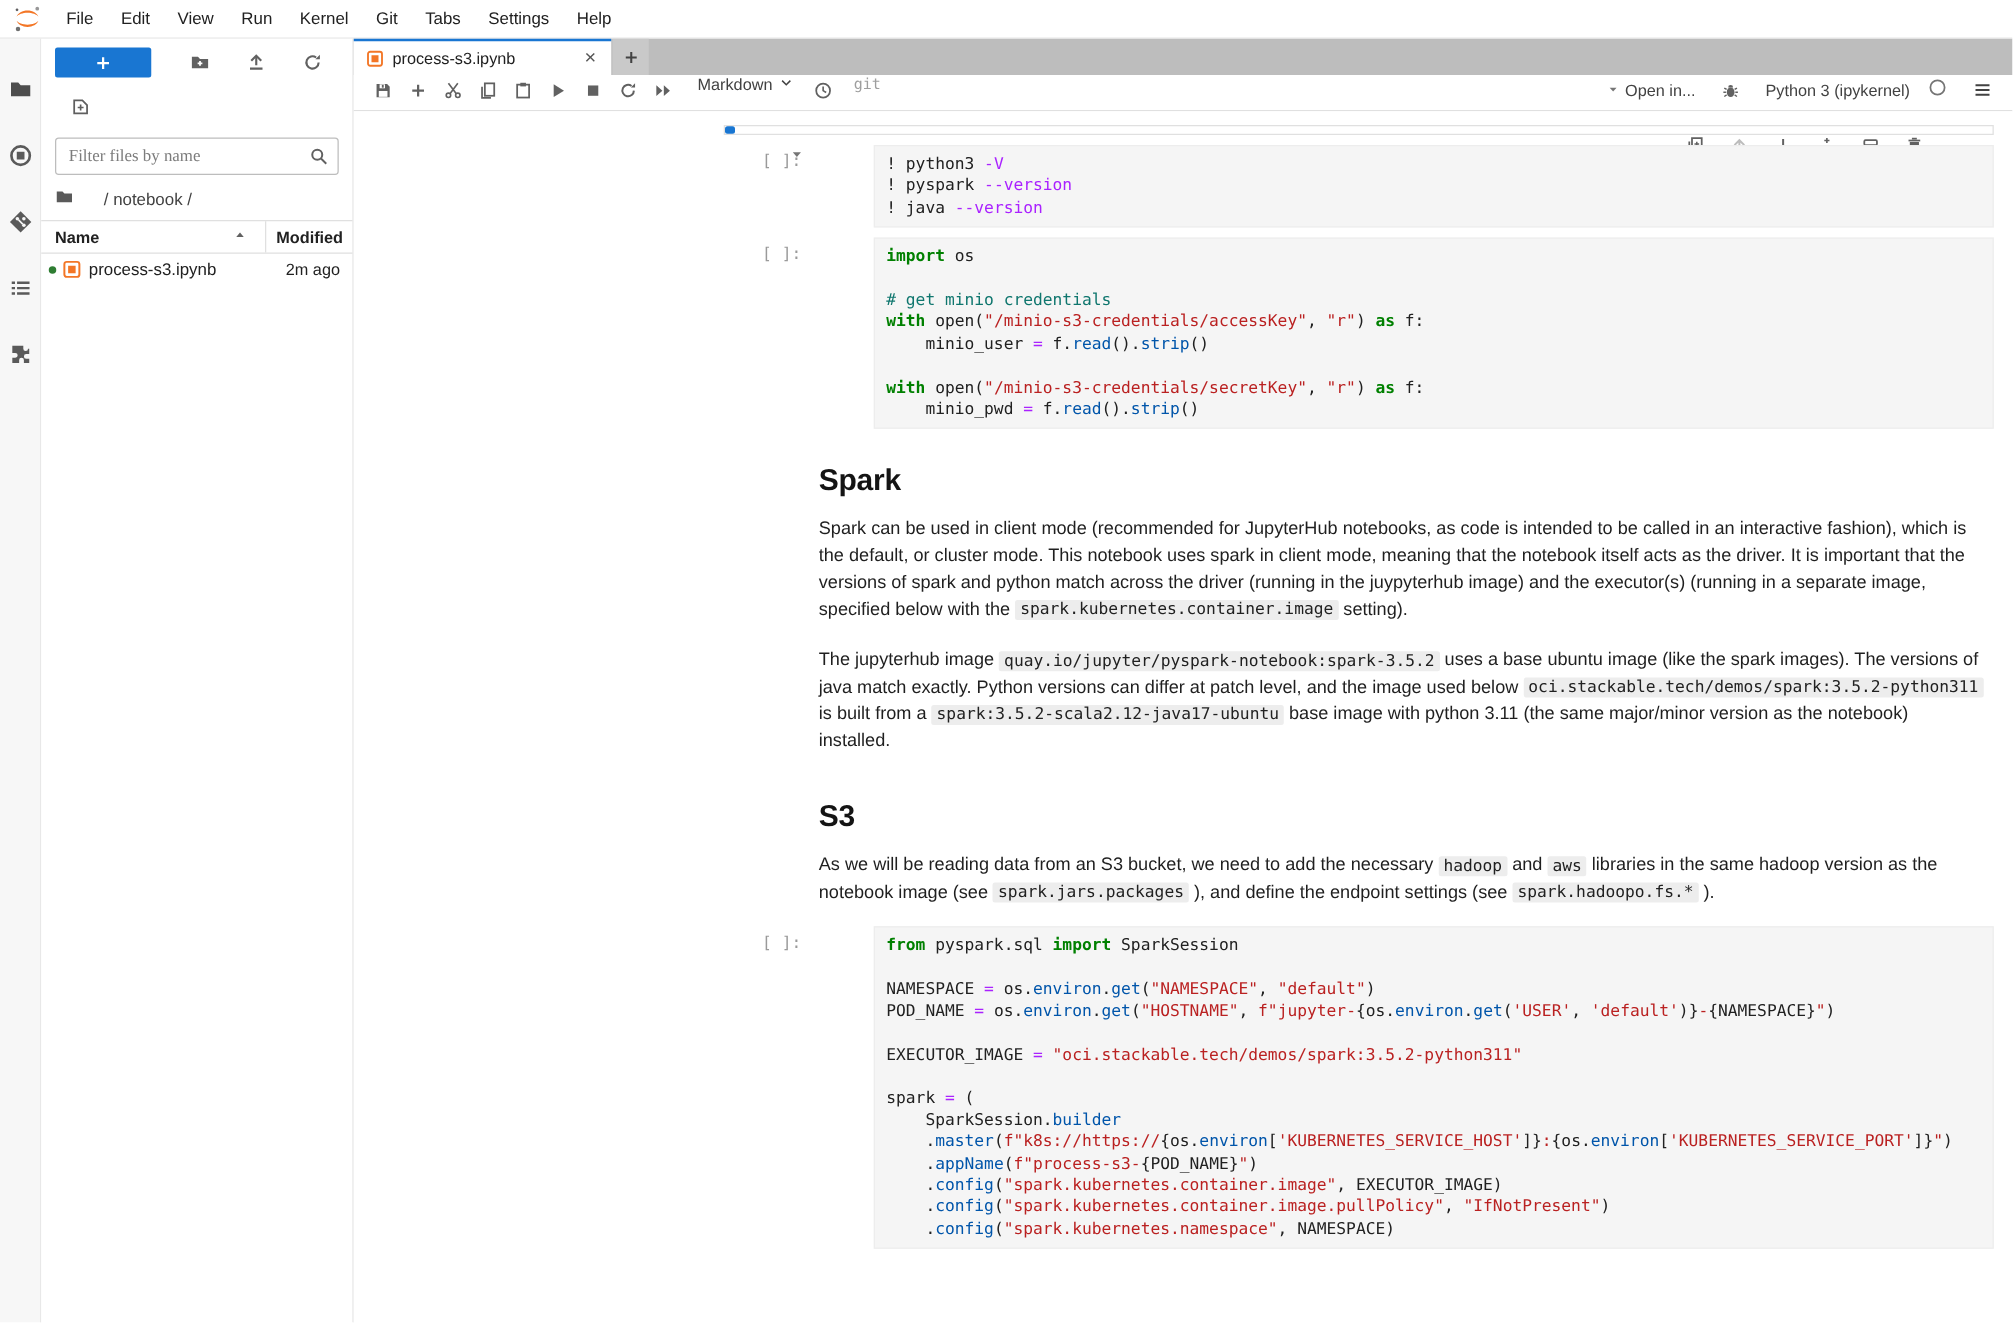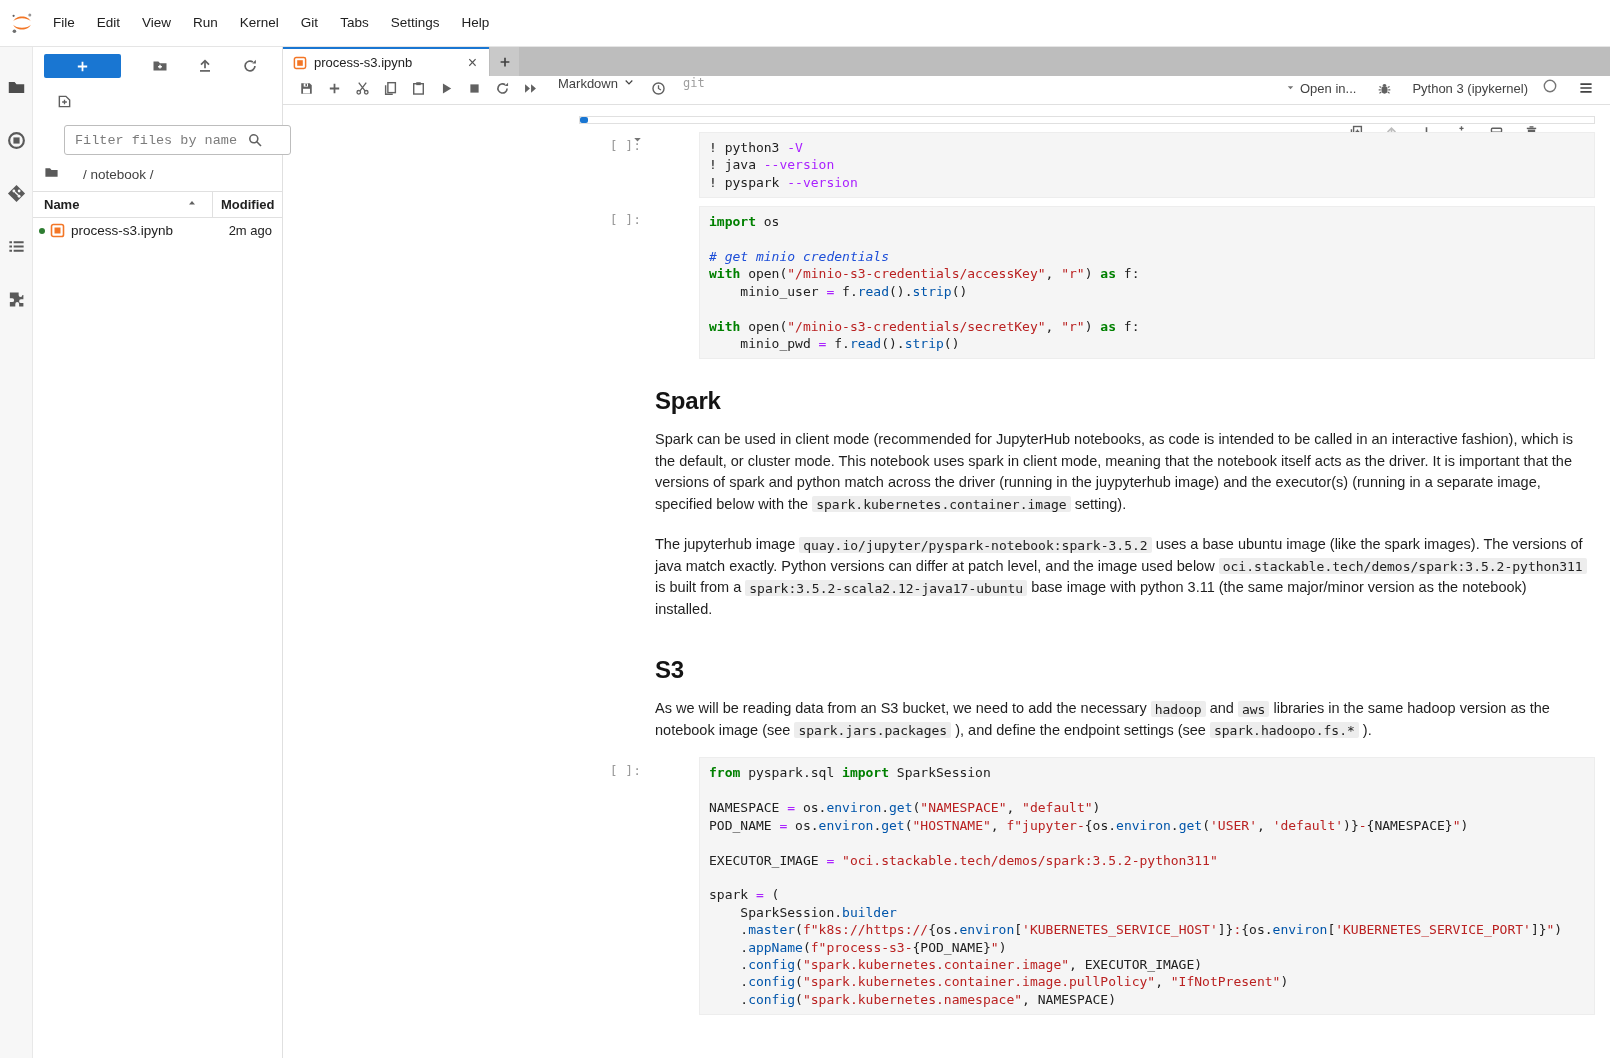--- a/index.html
+++ b/index.html
@@ -6,21 +6,21 @@
   html,body { margin:0; padding:0; }
   body {
     width:1610px; height:1058px; overflow:hidden; background:#fff;
     font-family:"Liberation Sans", sans-serif; color:#212121;
     -webkit-font-smoothing:antialiased;
   }
   svg { display:block; }
 
   
   #menubar {
-    height:47px; display:flex; align-items:center; background:#fff;
+    height:31px; display:flex; align-items:center; background:#fff;
     border-bottom:1px solid #e5e5e5; padding-left:8px;
   }
   #jupyter-logo { width:24px; height:24px; margin:0 8px 0 2px; }
   .menu-item {
     font-size:13.5px; color:#212121; padding:0 11px; line-height:30px; cursor:default;
   }
 
   
   #main { display:flex; height:1027px; }
 
@@ -37,21 +37,21 @@
   #fb-toolbar { display:flex; align-items:center; padding:7px 10px 4px 11px; gap:0; }
   #fb-new-btn {
     width:77px; height:24px; border-radius:2px; display:flex; align-items:center; justify-content:center;
     color:#fff; flex:none; margin-right:16px;
   }
   .fb-action { width:46px; height:24px; display:flex; align-items:center; justify-content:center; color:#616161; }
   #fb-secondary { padding:12px 0 2px 24px; color:#5f5f5f; }
   #fb-filter-wrap { margin:10px 11px 0 11px; position:relative; }
   #fb-filter {
     width:100%; height:30px; border:1px solid #bdbdbd; border-radius:3px; background:#fff;
-    font-family:Liberation Mono, monospace; font-size:13.5px; color:#424242; padding:0 32px 0 10px; outline:none;margin-left:20px;
+    font-family:Liberation Serif, serif; font-size:13.5px; color:#424242; padding:0 32px 0 10px; outline:none;
   }
   #fb-filter::placeholder { color:#7c7c7c; }
   #fb-filter-icon { position:absolute; right:8px; top:7px; color:#616161; }
   #fb-breadcrumb { display:flex; align-items:center; gap:24px; padding:10px 11px 8px 11px; font-size:13.5px; color:#424242; }
   #fb-breadcrumb .crumb-folder { color:#5a5a5a; }
   #fb-listing-header {
     display:flex; border-top:1px solid #e0e0e0; border-bottom:1px solid #e0e0e0;
     font-size:13px; font-weight:bold; color:#212121;
   }
   .fb-col-name { flex:1; display:flex; align-items:flex-start; padding:5px 4px 5px 11px; }
@@ -102,21 +102,21 @@
   .cell-content { flex:1; min-width:0; }
 
   .cell.code .cell-content {
     background:#f5f5f5; border:1px solid #ededed; padding:6px 9px;
     font-family:"DejaVu Sans Mono", monospace; font-size:13px; line-height:17.4px;
     white-space:pre; overflow:hidden; color:#212121;margin-left:48px;
   }
   .code-line { min-height:17.4px; }
   .tk-k { color:#008000; font-weight:bold; }
   .tk-s { color:#ba2121; }
-  .tk-c { color:#1d4ed8; font-style:italic; }
+  .tk-c { color:#0f766e; }
   .tk-o { color:#aa22ff; }
   .tk-pr{ color:#0055aa; }
 
   .cell.md .cell-content { padding:0 8px 2px 4px; }
   .md-h1 { font-size:27px; font-weight:700; color:#141414; margin:8px 0 12px 0; letter-spacing:-0.2px; }
   .md-h2 { font-size:24px; font-weight:700; color:#141414; margin:20px 0 4px 0; letter-spacing:-0.2px; }
   .md-p  { font-size:14.5px; line-height:21.5px; color:#1f1f1f; margin:14px 0 6px 0; }
   .md-p + .md-p { margin-top:19px; }
   .inline-code {
     font-family:"DejaVu Sans Mono", monospace; font-size:13px; background:#ededed;
@@ -486,21 +486,21 @@
                   <rect x="3" y="2.9" width="10" height="1.5" fill="currentColor"></rect>
                   <rect x="5.9" y="1.3" width="4.2" height="1.5" fill="currentColor"></rect>
                 </svg>
               </span>
             </span>
           </div>
         </div>
         <div class="cell code">
           <div class="collapser"></div>
           <div class="prompt">[ ]:</div>
-          <div class="cell-content"><div class="code-line"><span>! python3 </span><span class="tk-o">-V</span></div><div class="code-line"><span>! java </span><span class="tk-o">--version</span></div><div class="code-line"><span>! pyspark </span><span class="tk-o">--version</span></div></div>
+          <div class="cell-content"><div class="code-line"><span>! python3 </span><span class="tk-o">-V</span></div><div class="code-line"><span>! pyspark </span><span class="tk-o">--version</span></div><div class="code-line"><span>! java </span><span class="tk-o">--version</span></div></div>
         </div>
         <div class="cell code">
           <div class="collapser"></div>
           <div class="prompt">[ ]:</div>
           <div class="cell-content"><div class="code-line"><span class="tk-k">import</span><span> os</span></div><div class="code-line">&nbsp;</div><div class="code-line"><span class="tk-c"># get minio credentials</span></div><div class="code-line"><span class="tk-k">with</span><span> open(</span><span class="tk-s">"/minio-s3-credentials/accessKey"</span><span>, </span><span class="tk-s">"r"</span><span>) </span><span class="tk-k">as</span><span> f:</span></div><div class="code-line"><span>    minio_user </span><span class="tk-o">=</span><span> f.</span><span class="tk-pr">read</span><span>().</span><span class="tk-pr">strip</span><span>()</span></div><div class="code-line">&nbsp;</div><div class="code-line"><span class="tk-k">with</span><span> open(</span><span class="tk-s">"/minio-s3-credentials/secretKey"</span><span>, </span><span class="tk-s">"r"</span><span>) </span><span class="tk-k">as</span><span> f:</span></div><div class="code-line"><span>    minio_pwd </span><span class="tk-o">=</span><span> f.</span><span class="tk-pr">read</span><span>().</span><span class="tk-pr">strip</span><span>()</span></div></div>
         </div>
         <div class="cell md">
           <div class="collapser"></div>
           <div class="prompt"></div>
           <div class="cell-content">

